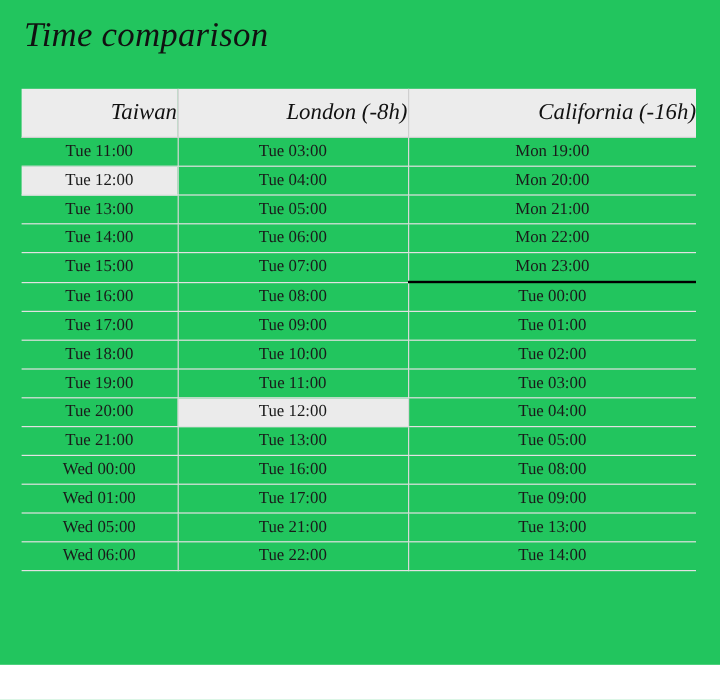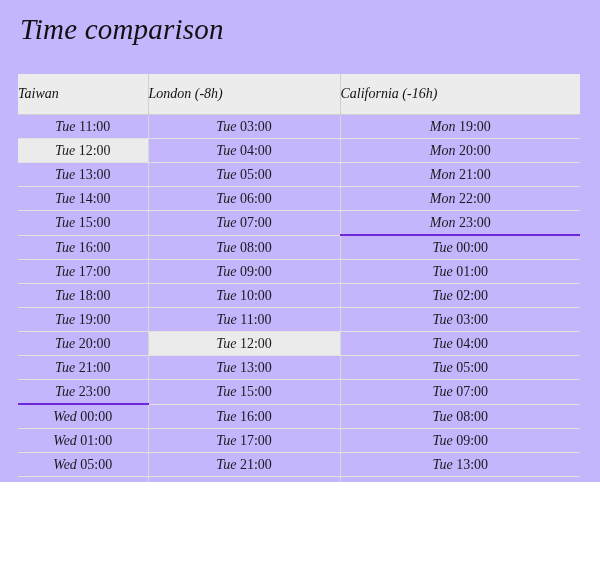--- a/index.html
+++ b/index.html
@@ -12,23 +12,23 @@
     width: 600px;
     height: 583px;
     overflow: hidden;
     font-family: "Liberation Serif", "DejaVu Serif", serif;
     color: #1a1a1a;
   }
 
   #page {
     position: relative;
     width: 600px;
-    height: 482px;
+    height: 554px;
     overflow: hidden;
-    background: #c4b5fd;
+    background: #22c55e;
   }
 
   #page-title {
     margin: 0;
     padding: 12px 0 0 20px;
     font-family: "Liberation Serif", "DejaVu Serif", serif;
     font-style: italic;
     font-weight: normal;
     font-size: 29px;
     line-height: 34px;
@@ -53,24 +53,24 @@
   table.time-table col.col-london     { width: 192px; }
   table.time-table col.col-california { width: 240px; }
 
   table.time-table thead th {
     height: 40px;
     background: #ececec;
     border-right: 1px solid #cfcfcf;
     border-bottom: 1px solid #cfcfcf;
     font-style: italic;
     font-weight: normal;
-    font-size: 14px;
+    font-size: 19px;
     line-height: 40px;
     color: #111111;
-    text-align: left;
+    text-align: right;
     padding: 0;
     vertical-align: middle;
   }
   table.time-table thead th:last-child {
     border-right: none;
     margin-top: 38px;
   }
 
   table.time-table tbody td {
     height: 23px;
@@ -83,35 +83,34 @@
     vertical-align: middle;
     color: #1a1a1a;
     white-space: nowrap;
   }
   table.time-table tbody td:last-child {
     border-right: none;
   }
 
   
   .day {
-    font-style: italic;
   }
   .clock {
     font-style: normal;
   }
 
   
   table.time-table tbody td.noon {
     background: #ebebeb;
     margin-left: 35px;
   }
 
   
   table.time-table tbody td.dayend {
-    border-bottom: 2px solid #6d28d9;
+    border-bottom: 2px solid #000000;
   }
 </style>
 </head>
 <body>
 
 <div id="page">
 
   <h1 id="page-title">Time comparison</h1>
 
   <div id="table-wrap">
@@ -178,25 +177,20 @@
             <td><span class="day">Tue</span>&nbsp;<span class="clock">20:00</span></td>
             <td class="noon"><span class="day">Tue</span>&nbsp;<span class="clock">12:00</span></td>
             <td><span class="day">Tue</span>&nbsp;<span class="clock">04:00</span></td>
           </tr>
           <tr>
             <td><span class="day">Tue</span>&nbsp;<span class="clock">21:00</span></td>
             <td><span class="day">Tue</span>&nbsp;<span class="clock">13:00</span></td>
             <td><span class="day">Tue</span>&nbsp;<span class="clock">05:00</span></td>
           </tr>
           <tr>
-            <td class="dayend"><span class="day">Tue</span>&nbsp;<span class="clock">23:00</span></td>
-            <td><span class="day">Tue</span>&nbsp;<span class="clock">15:00</span></td>
-            <td><span class="day">Tue</span>&nbsp;<span class="clock">07:00</span></td>
-          </tr>
-          <tr>
             <td><span class="day">Wed</span>&nbsp;<span class="clock">00:00</span></td>
             <td><span class="day">Tue</span>&nbsp;<span class="clock">16:00</span></td>
             <td><span class="day">Tue</span>&nbsp;<span class="clock">08:00</span></td>
           </tr>
           <tr>
             <td><span class="day">Wed</span>&nbsp;<span class="clock">01:00</span></td>
             <td><span class="day">Tue</span>&nbsp;<span class="clock">17:00</span></td>
             <td><span class="day">Tue</span>&nbsp;<span class="clock">09:00</span></td>
           </tr>
           <tr>

